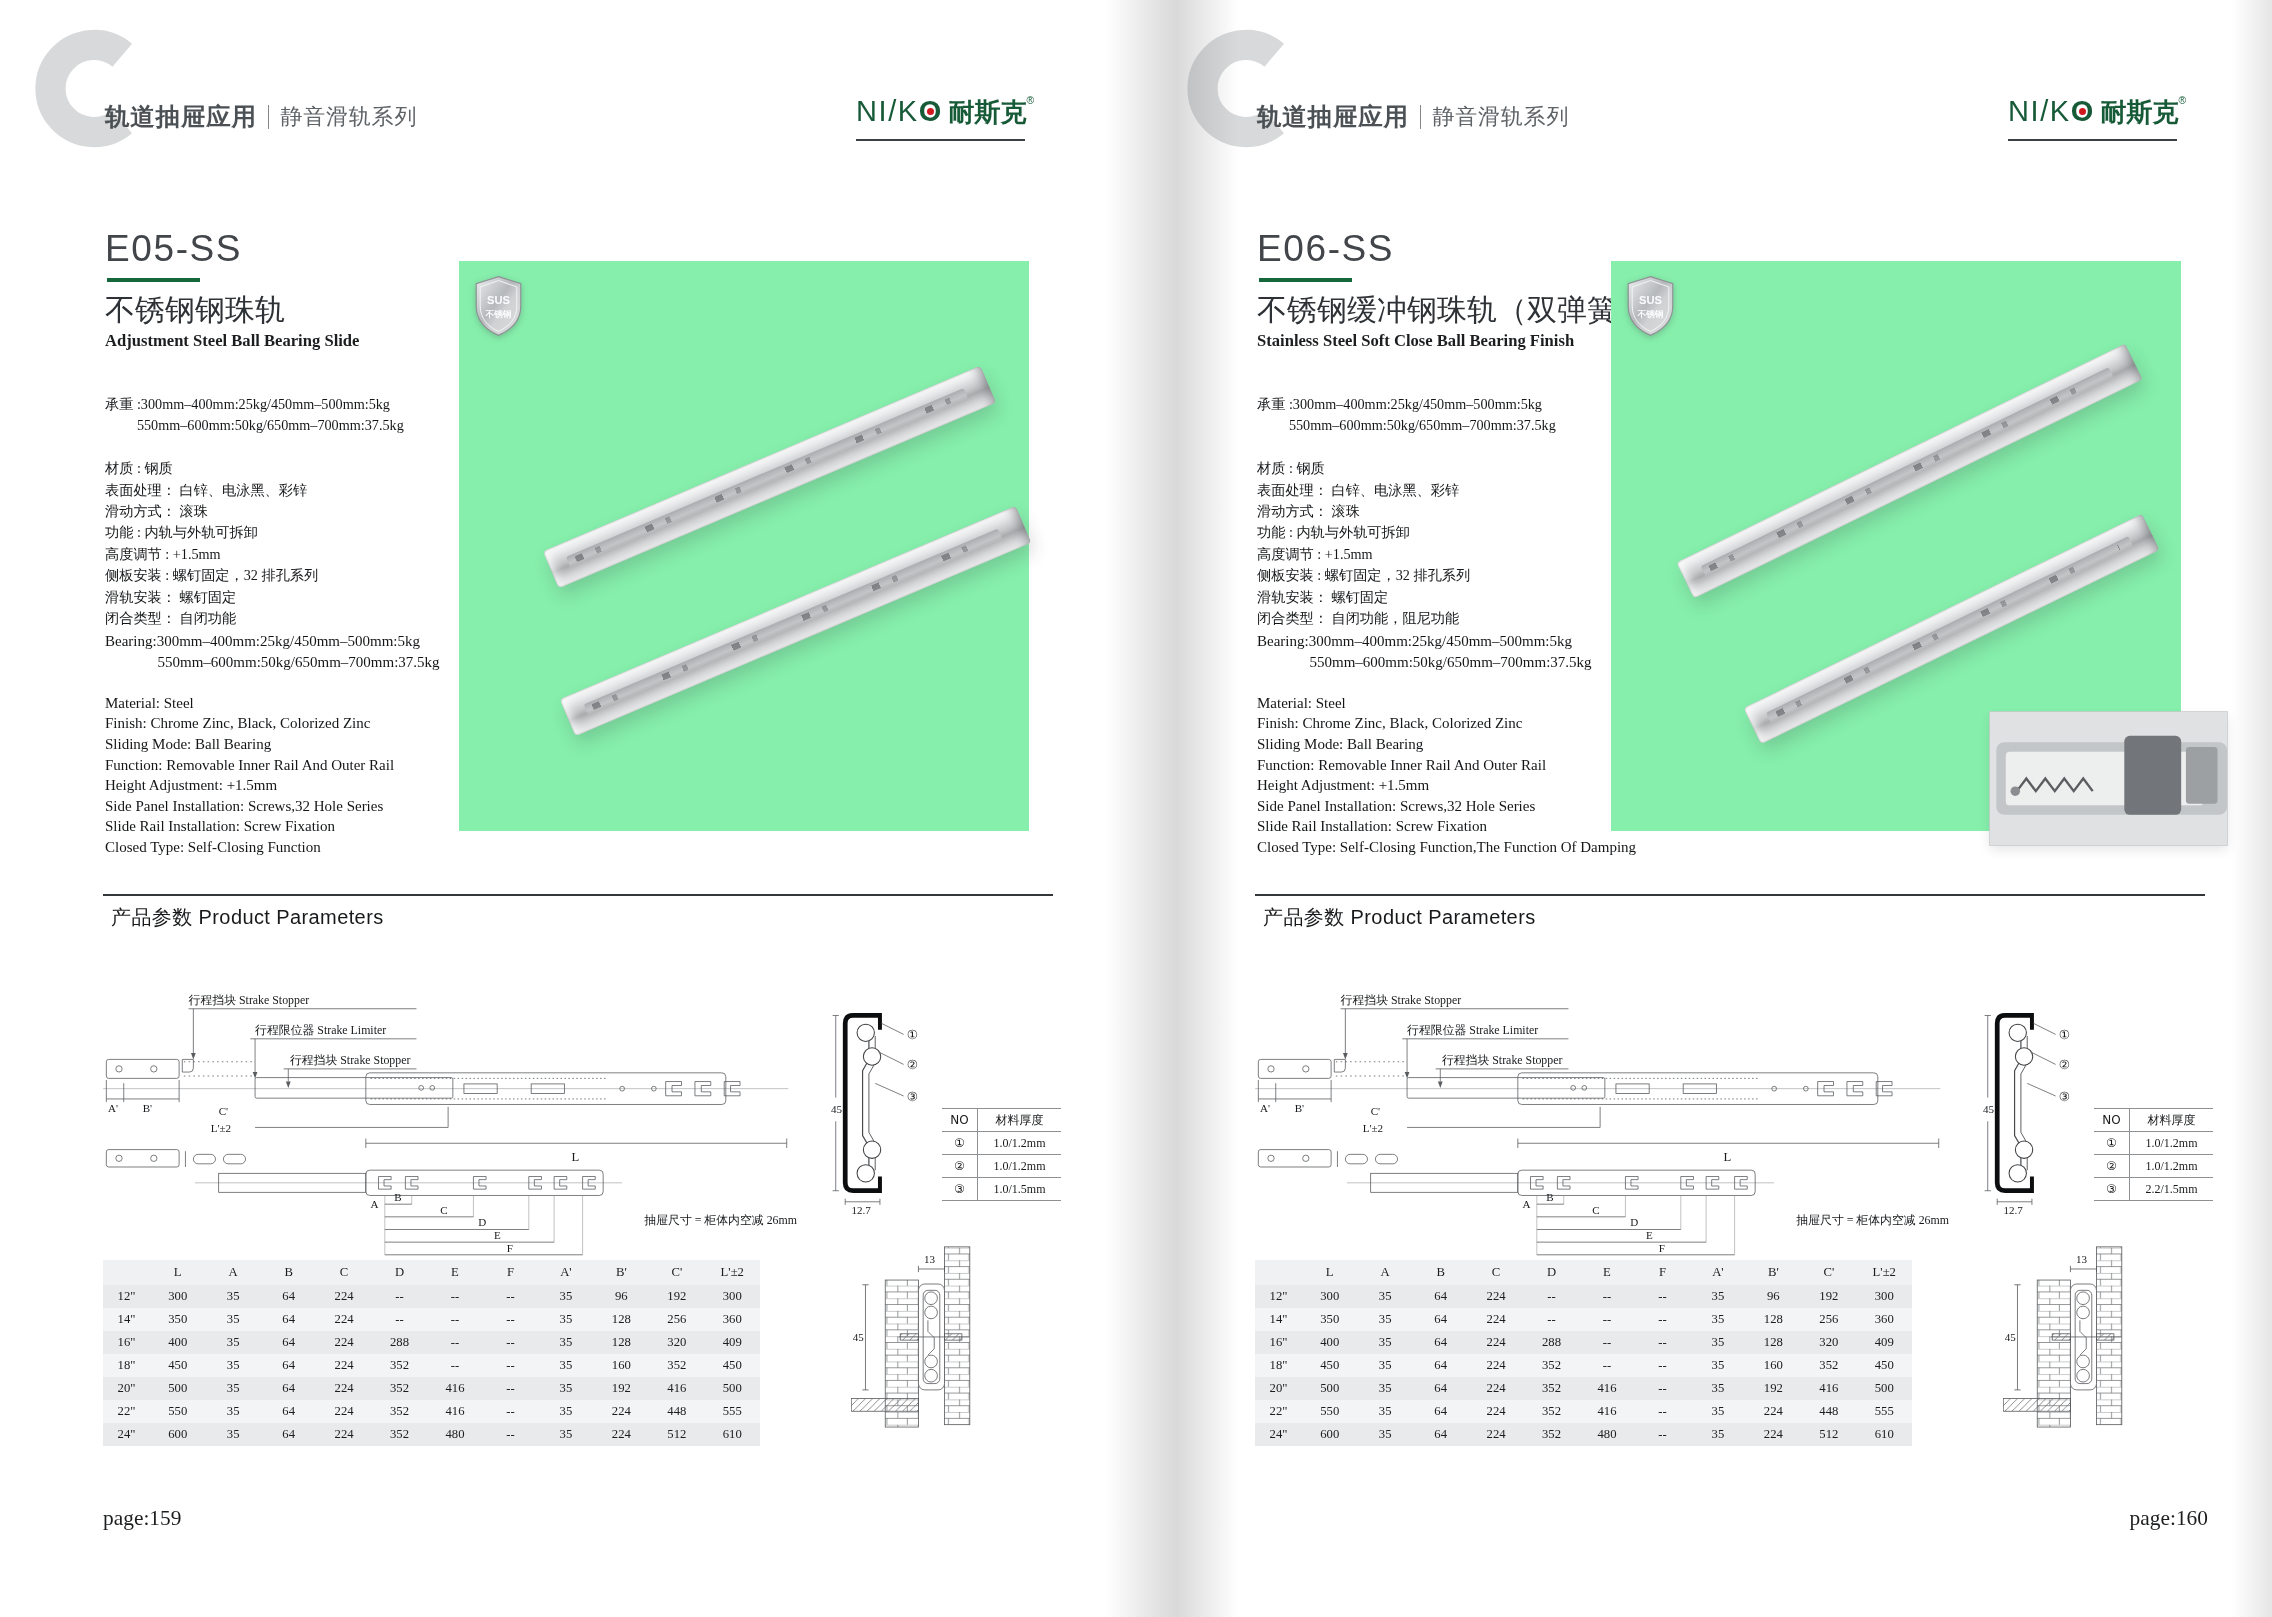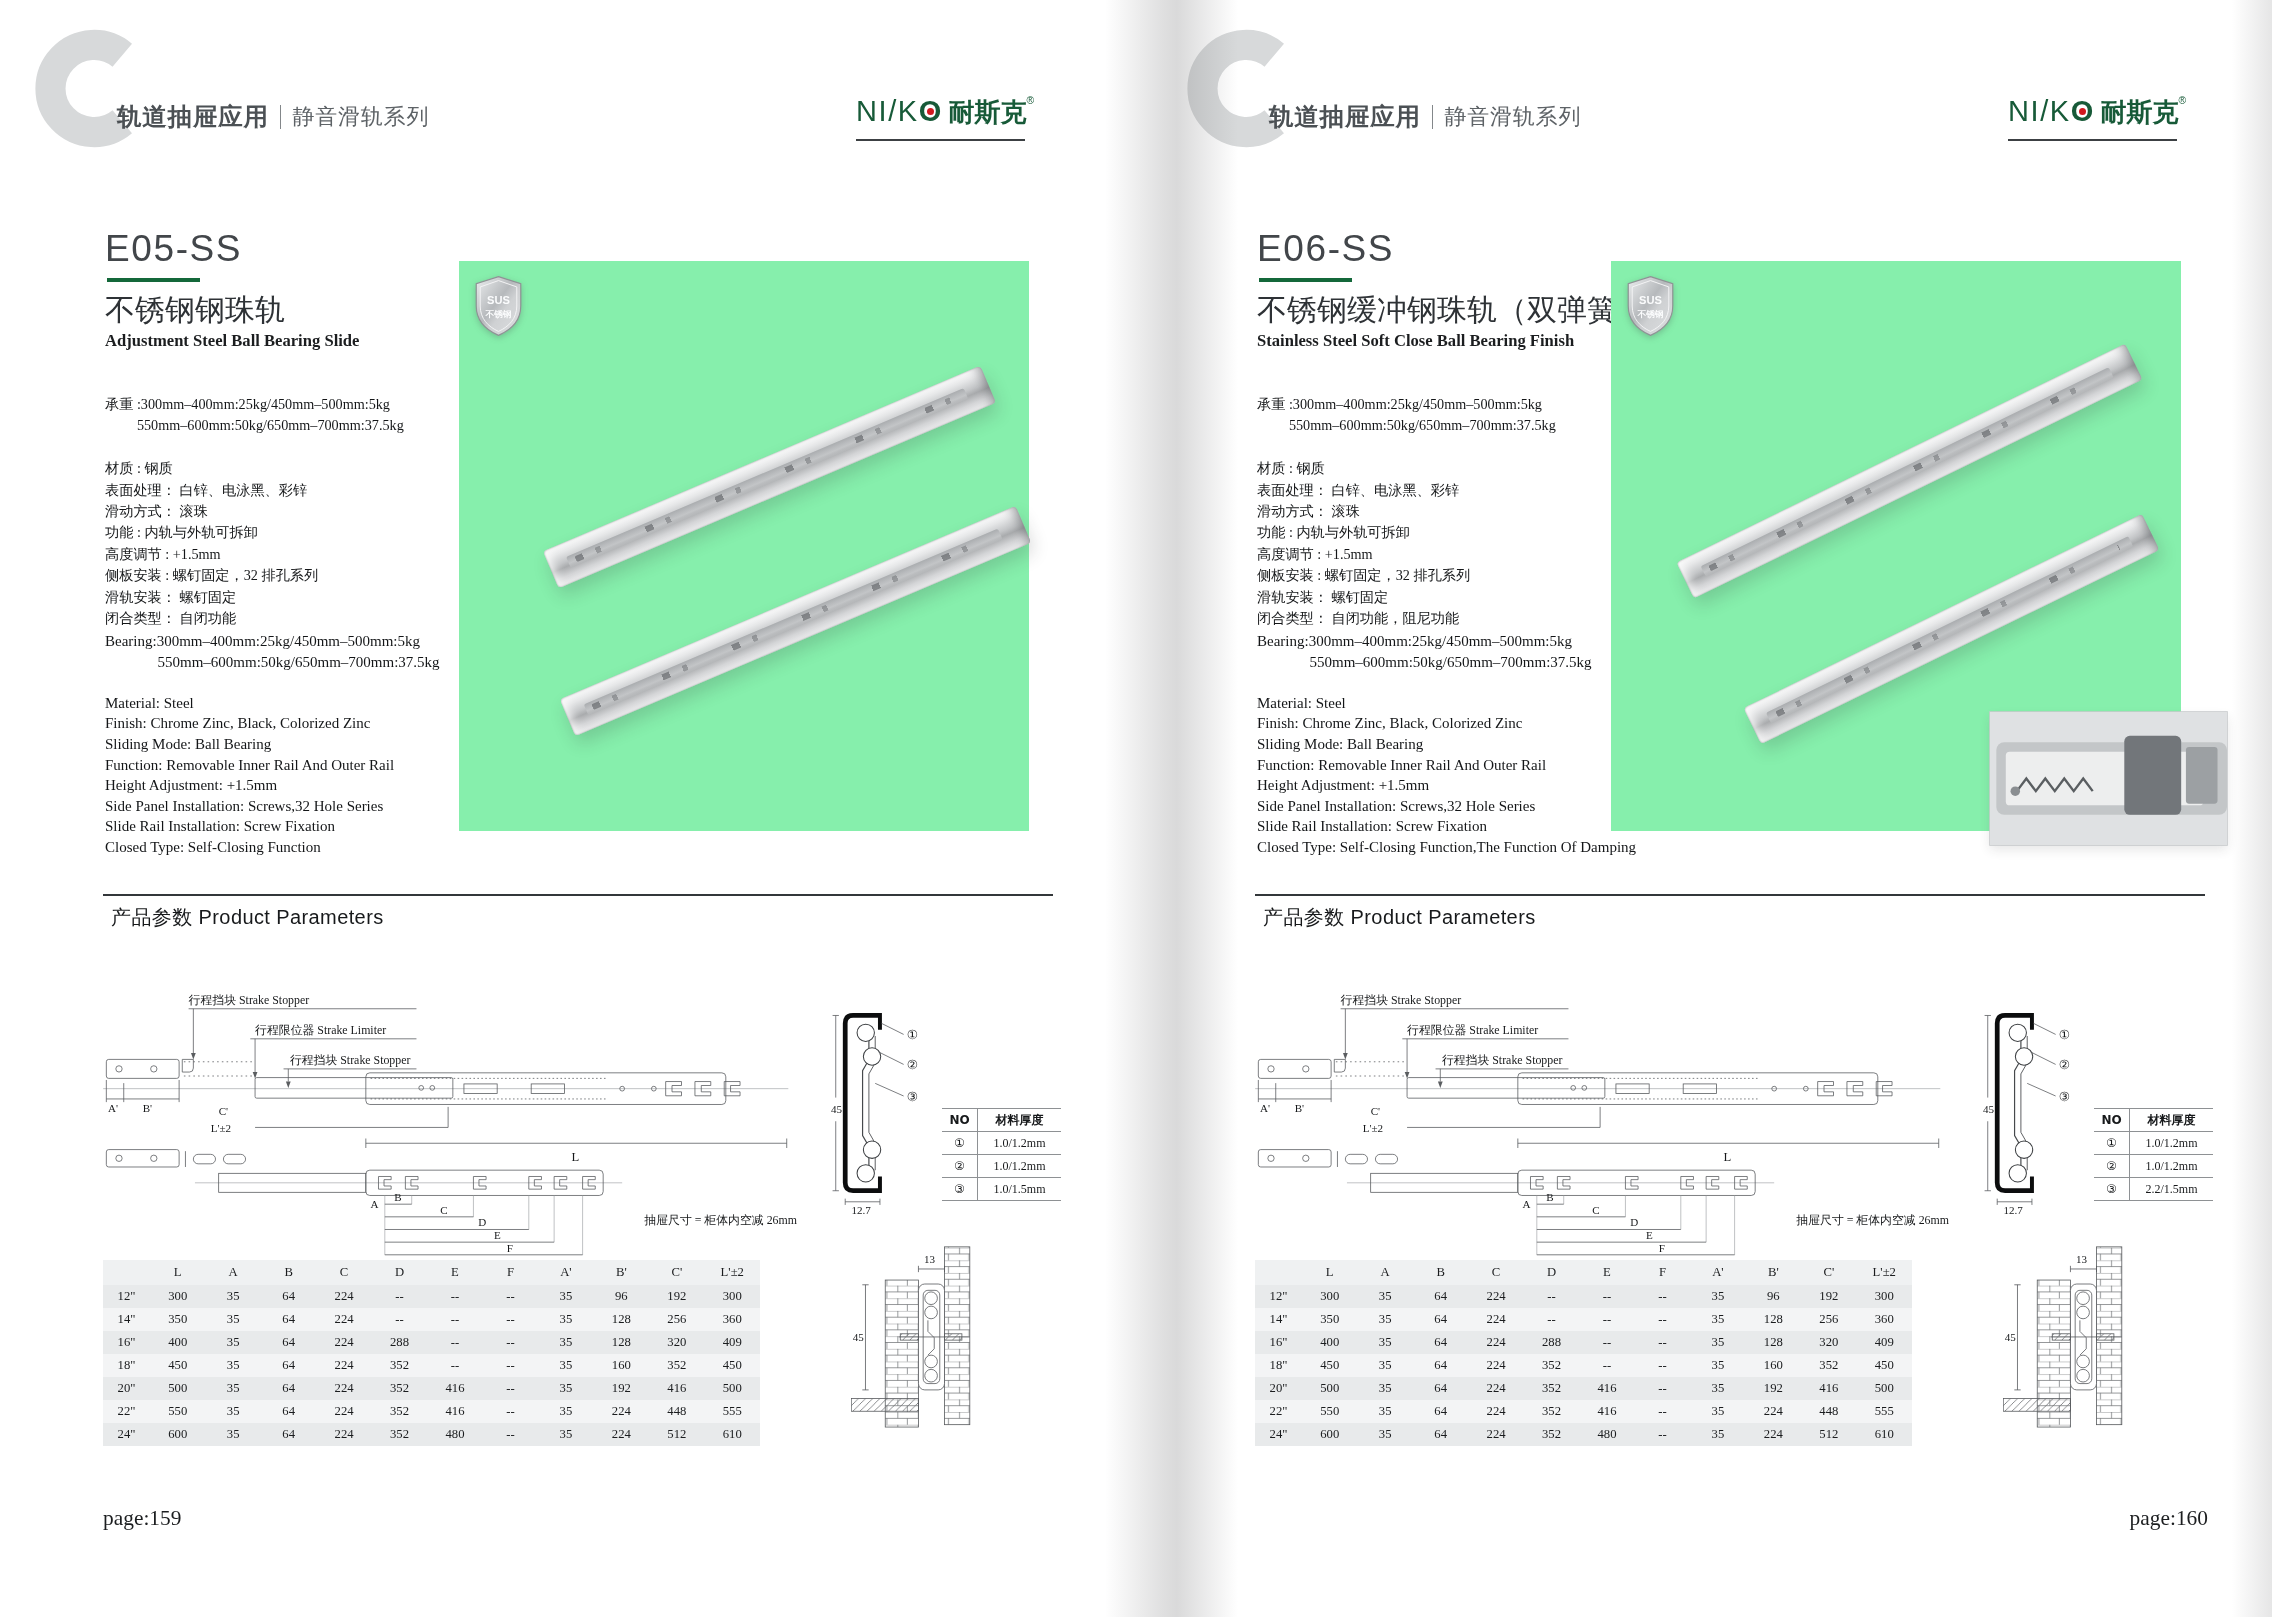--- a/index.html
+++ b/index.html
@@ -8,21 +8,21 @@
   .page{position:absolute;top:0;width:1121px;height:1618px;}
   #page-1{left:0;}
   #page-2{left:1152px;}
   .gutter-shadow{position:absolute;top:0;left:1105px;width:133px;height:1618px;z-index:40;pointer-events:none;
       background:linear-gradient(90deg,rgba(110,110,112,0) 0%,rgba(110,110,112,.22) 44%,rgba(110,110,112,.26) 54%,rgba(110,110,112,0) 100%);}
   .edge-shadow{position:absolute;top:0;right:0;width:41px;height:1618px;z-index:40;pointer-events:none;
       background:linear-gradient(90deg,rgba(110,110,112,0),rgba(110,110,112,.18));}
 
   
   .watermark-c{position:absolute;left:35px;top:28.5px;}
-  .section-row{position:absolute;left:105px;top:100px;display:flex;align-items:center;white-space:nowrap;margin-left:12px;}
+  .section-row{position:absolute;left:105px;top:100px;display:flex;align-items:center;white-space:nowrap;}
   .section-title{font-size:24.5px;font-weight:700;color:#4b5054;letter-spacing:0.8px;}
   .section-divider{width:1.6px;height:24px;background:#83878a;margin:0 11px;}
   .section-subtitle{font-size:22px;font-weight:400;color:#5e6367;letter-spacing:0.8px;}
   .brand{position:absolute;left:856px;top:95px;white-space:nowrap;color:#175a38;}
   .brand-en{font-size:29px;font-weight:400;letter-spacing:1.6px;}
   .brand-o{font-size:29px;font-weight:700;position:relative;display:inline-block;}
   .brand-o::after{content:'';position:absolute;left:8px;top:12.7px;width:7.1px;height:7.1px;border-radius:50%;background:#d0191f;}
   .brand-cn{font-size:26px;font-weight:700;margin-left:7.1px;}
   .brand-reg{font-size:10.3px;vertical-align:top;}
   .brand-rule{position:absolute;left:856px;top:139px;width:169px;height:1.6px;background:#3c4043;}
@@ -61,21 +61,21 @@
   .diagram-svg{position:absolute;left:100px;top:985px;width:716px;height:273px;}
   .diagram-svg text{font-family:"Liberation Serif",serif;fill:#17191b;}
   .cross-svg{position:absolute;left:831px;top:1004px;width:150px;height:214px;}
   .cross-svg text{font-family:"Liberation Serif",serif;fill:#17191b;}
   .wall-svg{position:absolute;left:851px;top:1235px;width:206px;height:245px;}
   .wall-svg text{font-family:"Liberation Serif",serif;fill:#17191b;}
 
   
   .mat-table{position:absolute;left:942px;top:1108px;width:119px;border-collapse:collapse;
         font-family:"Liberation Serif",serif;font-size:12px;color:#17191b;}
-  .mat-table th,.mat-table td{height:22px;text-align:center;font-weight:700;border-bottom:0.8px solid #8e9194;padding:0;}
+  .mat-table th,.mat-table td{height:22px;text-align:center;font-weight:400;border-bottom:0.8px solid #8e9194;padding:0;}
   .mat-table td{font-weight:400;}
   .mat-table th:first-child,.mat-table td:first-child{width:35px;border-right:0.8px solid #8e9194;font-family:"DejaVu Sans","Liberation Serif",serif;}
   .mat-table thead th{border-top:0.8px solid #8e9194;}
 
   
   .size-table{position:absolute;left:103px;top:1260px;width:657px;border-collapse:collapse;table-layout:fixed;
         font-family:"Liberation Serif",serif;font-size:12.7px;color:#1a1c1e;}
   .size-table th{font-weight:400;height:24.5px;background:#eff1f2;}
   .size-table td{height:23px;}
   .size-table th,.size-table td{text-align:center;padding:0;}

